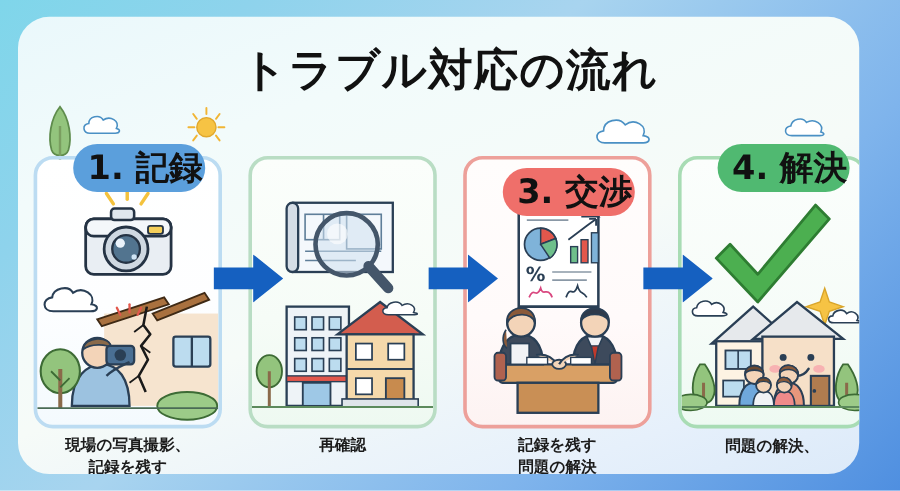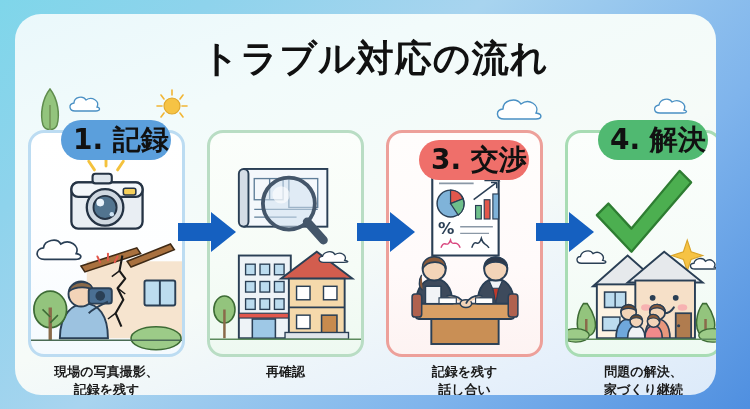--- a/index.html
+++ b/index.html
@@ -387,22 +387,21 @@
 
       <div class="caption p1">
         <span>現場の写真撮影、</span>
         <span>記録を残す</span>
       </div>
       <div class="caption p2">
         <span>再確認</span>
       </div>
       <div class="caption p3">
         <span>記録を残す</span>
-        <span>話し合い</span>
+        <span>問題の解決</span>
       </div>
       <div class="caption p4">
         <span>問題の解決、</span>
-        <span>家づくり継続</span>
       </div>
 
     </div>
   </div>
 </div>
 
 </body></html>

